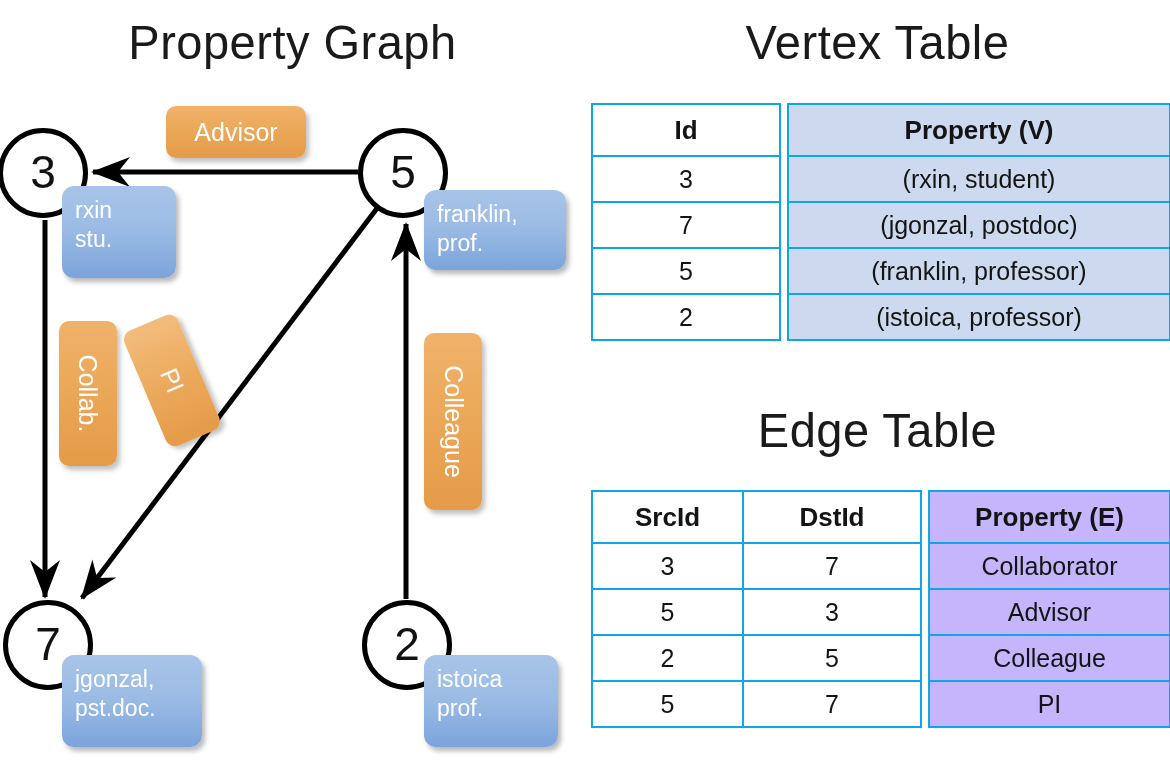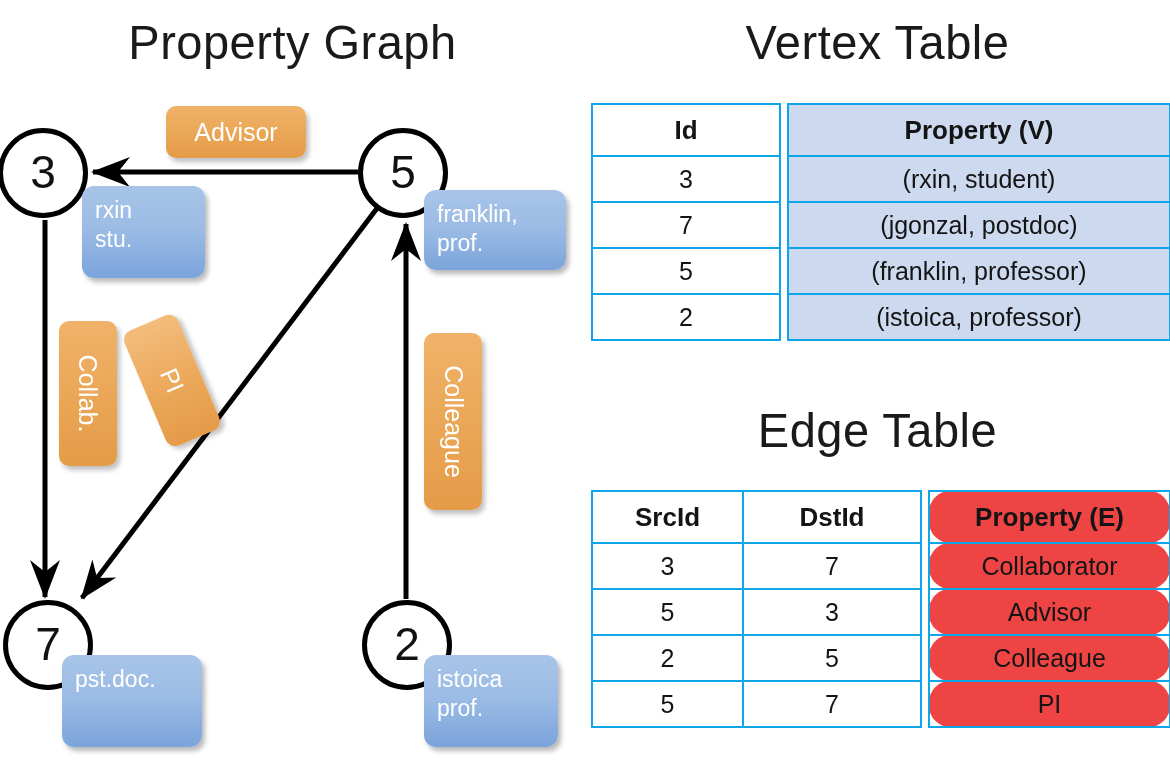--- a/index.html
+++ b/index.html
@@ -78,21 +78,21 @@
     box-shadow: 3px 4px 5px rgba(0,0,0,0.28);
     color: #ffffff;
     font-family: "Liberation Sans", sans-serif;
     font-weight: 300;
     font-size: 23px;
     line-height: 29px;
     padding: 10px 0 0 13px;
     box-sizing: border-box;
     z-index: 8;
   }
-  #prop-rxin     { left: 62px;  top: 186px; width: 123px; height: 92px; margin-left: 20px; }
+  #prop-rxin     { left: 62px;  top: 186px; width: 114px; height: 92px; }
   #prop-franklin { left: 424px; top: 190px; width: 142px; height: 80px; }
   #prop-jgonzal  { left: 62px;  top: 655px; width: 140px; height: 92px; }
   #prop-istoica  { left: 424px; top: 655px; width: 134px; height: 92px; }
 
   
   .edge-label {
     position: absolute;
     border-radius: 10px;
     background: linear-gradient(180deg, #f0b26a 0%, #eaa757 50%, #e59b48 100%);
     box-shadow: 3px 4px 5px rgba(0,0,0,0.25);
@@ -158,21 +158,21 @@
   #vertex-table col.c-id   { width: 188px; }
   #vertex-table col.c-gap  { width: 8px; }
   #vertex-table col.c-prop { width: 382px; }
   #vertex-table .cell-prop { background: #cdd9ee; }
 
   #edge-table { left: 591px; top: 490px; width: 578px; }
   #edge-table col.c-src  { width: 151px; }
   #edge-table col.c-dst  { width: 178px; }
   #edge-table col.c-gap  { width: 8px; }
   #edge-table col.c-prop { width: 241px; }
-  #edge-table .cell-prop { background: #ef4444; border-radius: 21px; }
+  #edge-table .cell-prop { background: #c4b5fd; }
 
   .gapcell { border: none !important; background: #ffffff !important; padding: 0 !important; }
 </style>
 </head>
 <body>
 
 <div class="title" id="title-property-graph">Property Graph</div>
 <div class="title" id="title-vertex-table">Vertex Table</div>
 <div class="title" id="title-edge-table">Edge Table</div>
 
@@ -209,20 +209,21 @@
 
   <div class="prop-box" id="prop-rxin">
     <div>rxin</div>
     <div>stu.</div>
   </div>
   <div class="prop-box" id="prop-franklin">
     <div>franklin,</div>
     <div>prof.</div>
   </div>
   <div class="prop-box" id="prop-jgonzal">
+    <div>jgonzal,</div>
     <div>pst.doc.</div>
   </div>
   <div class="prop-box" id="prop-istoica">
     <div>istoica</div>
     <div>prof.</div>
   </div>
 
   <div class="edge-label" id="edge-advisor">
     <span>Advisor</span>
   </div>

